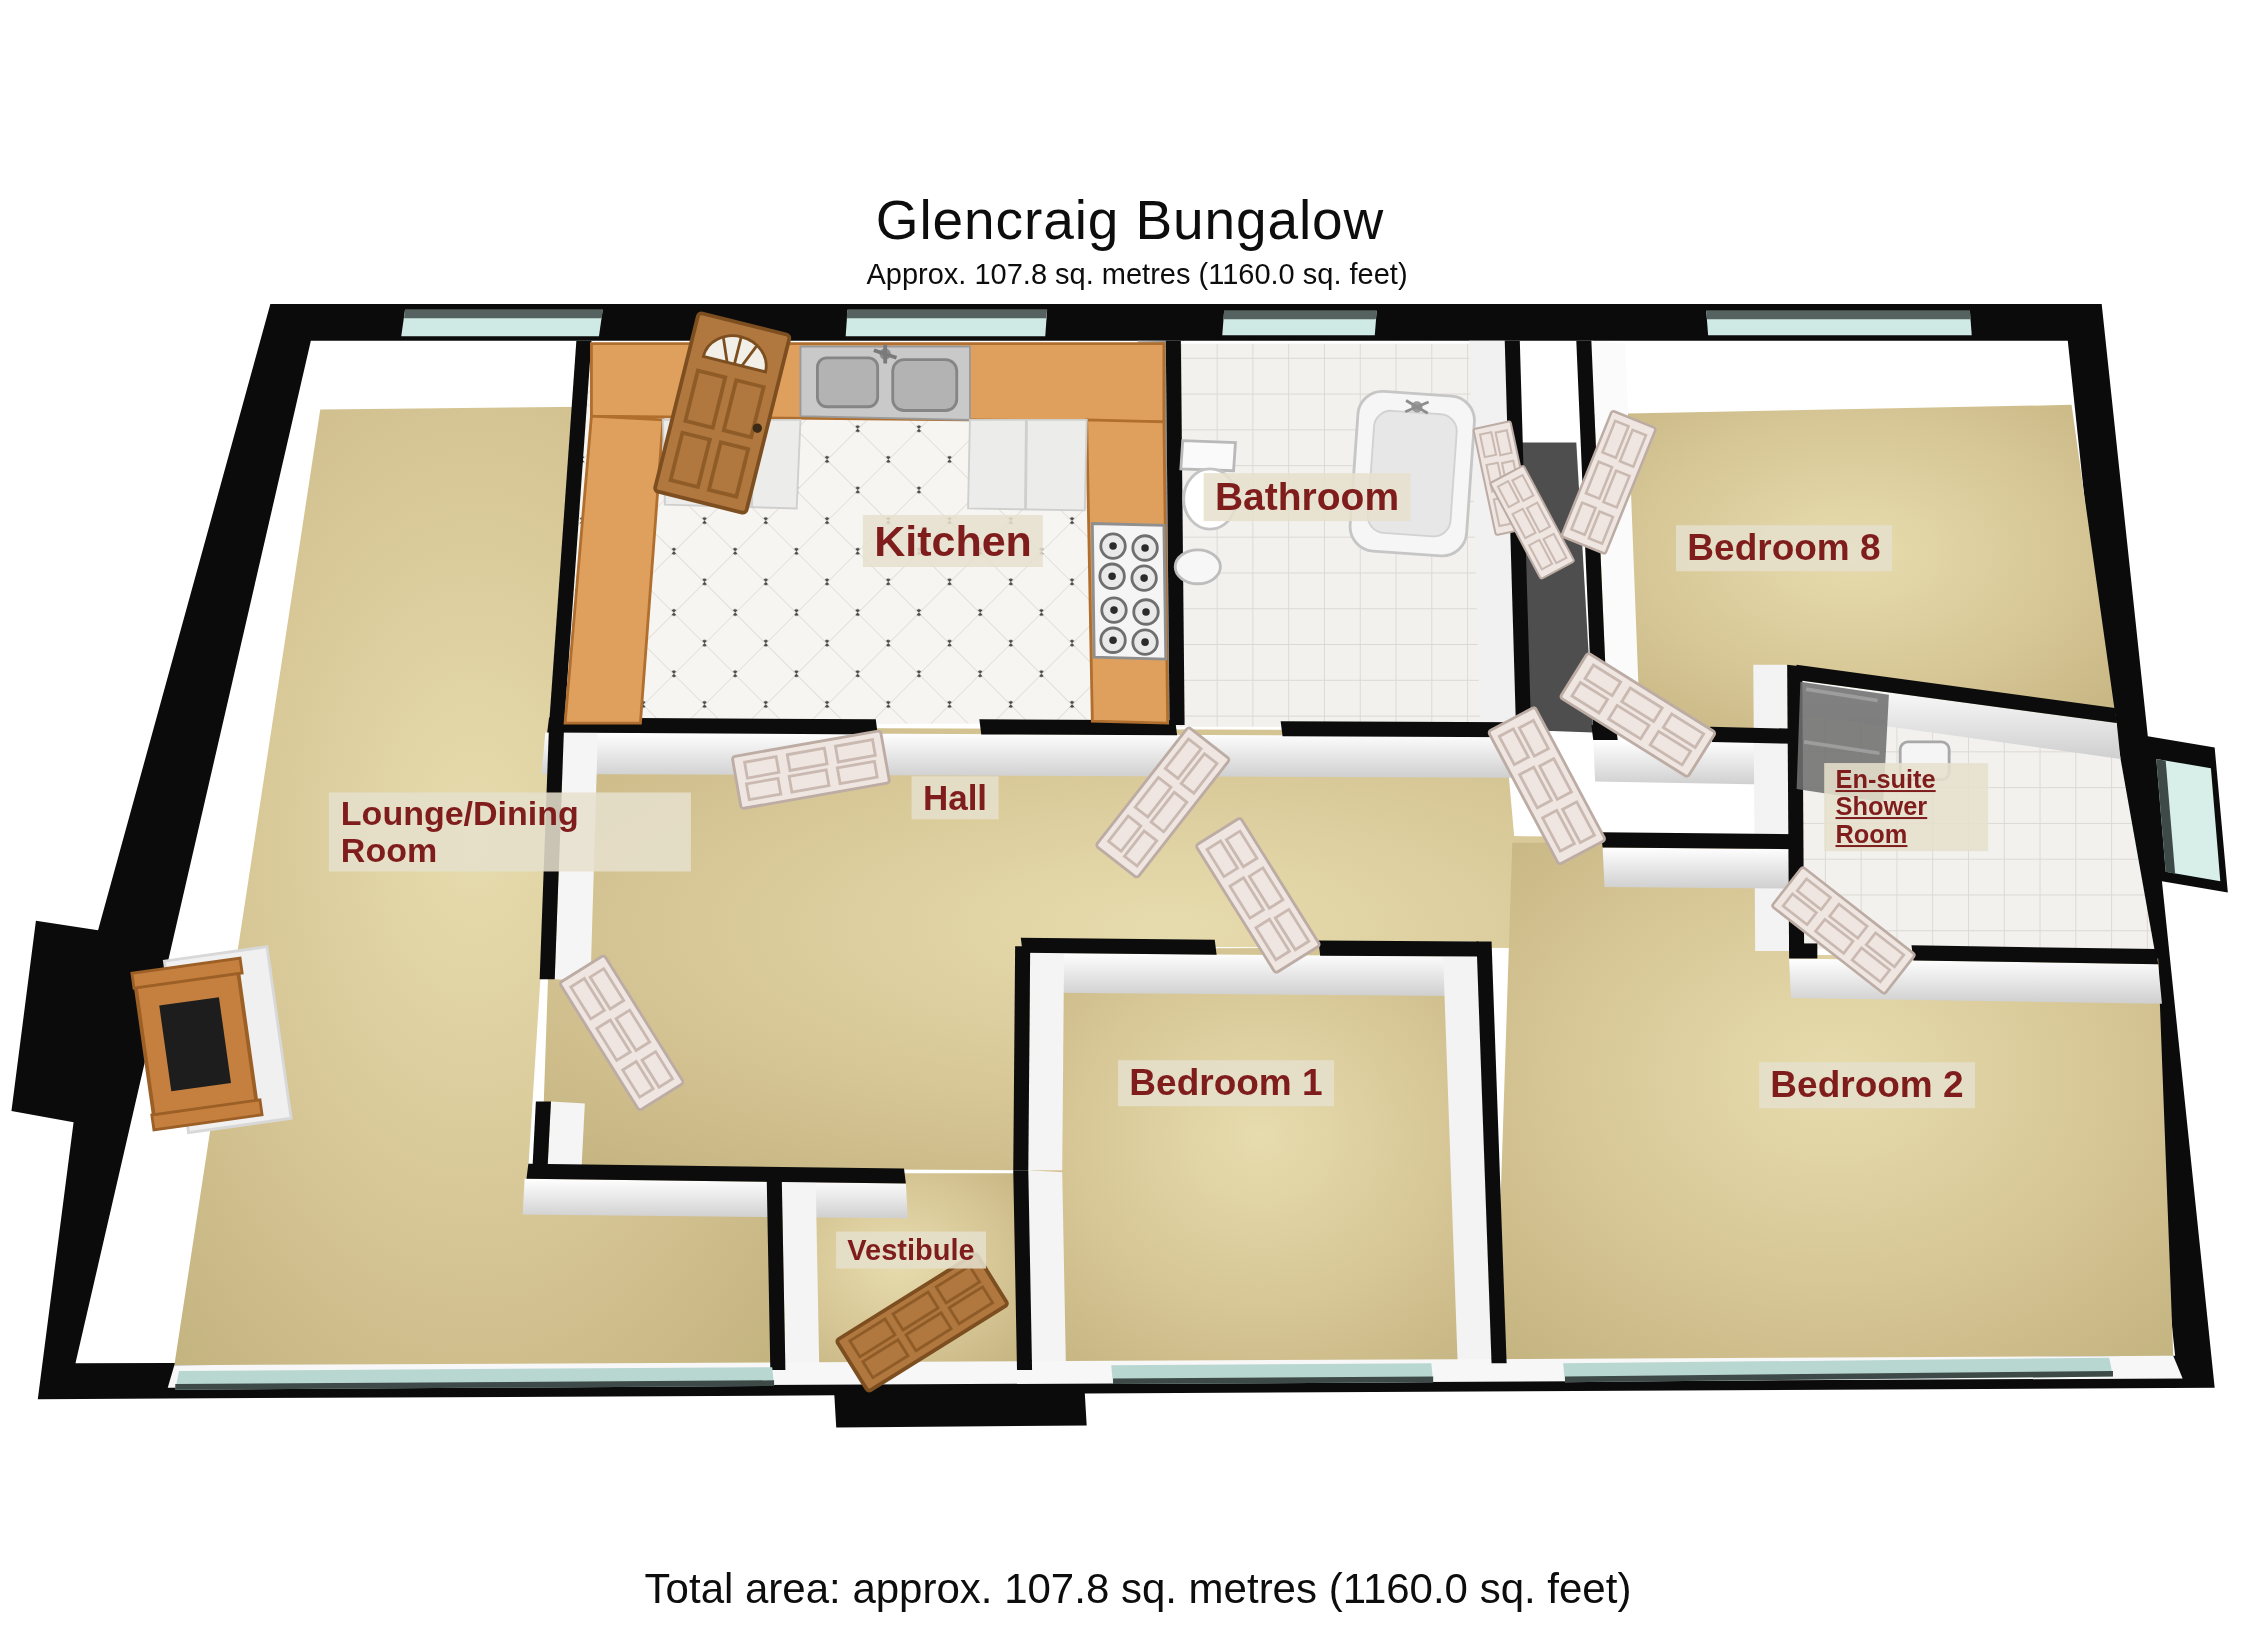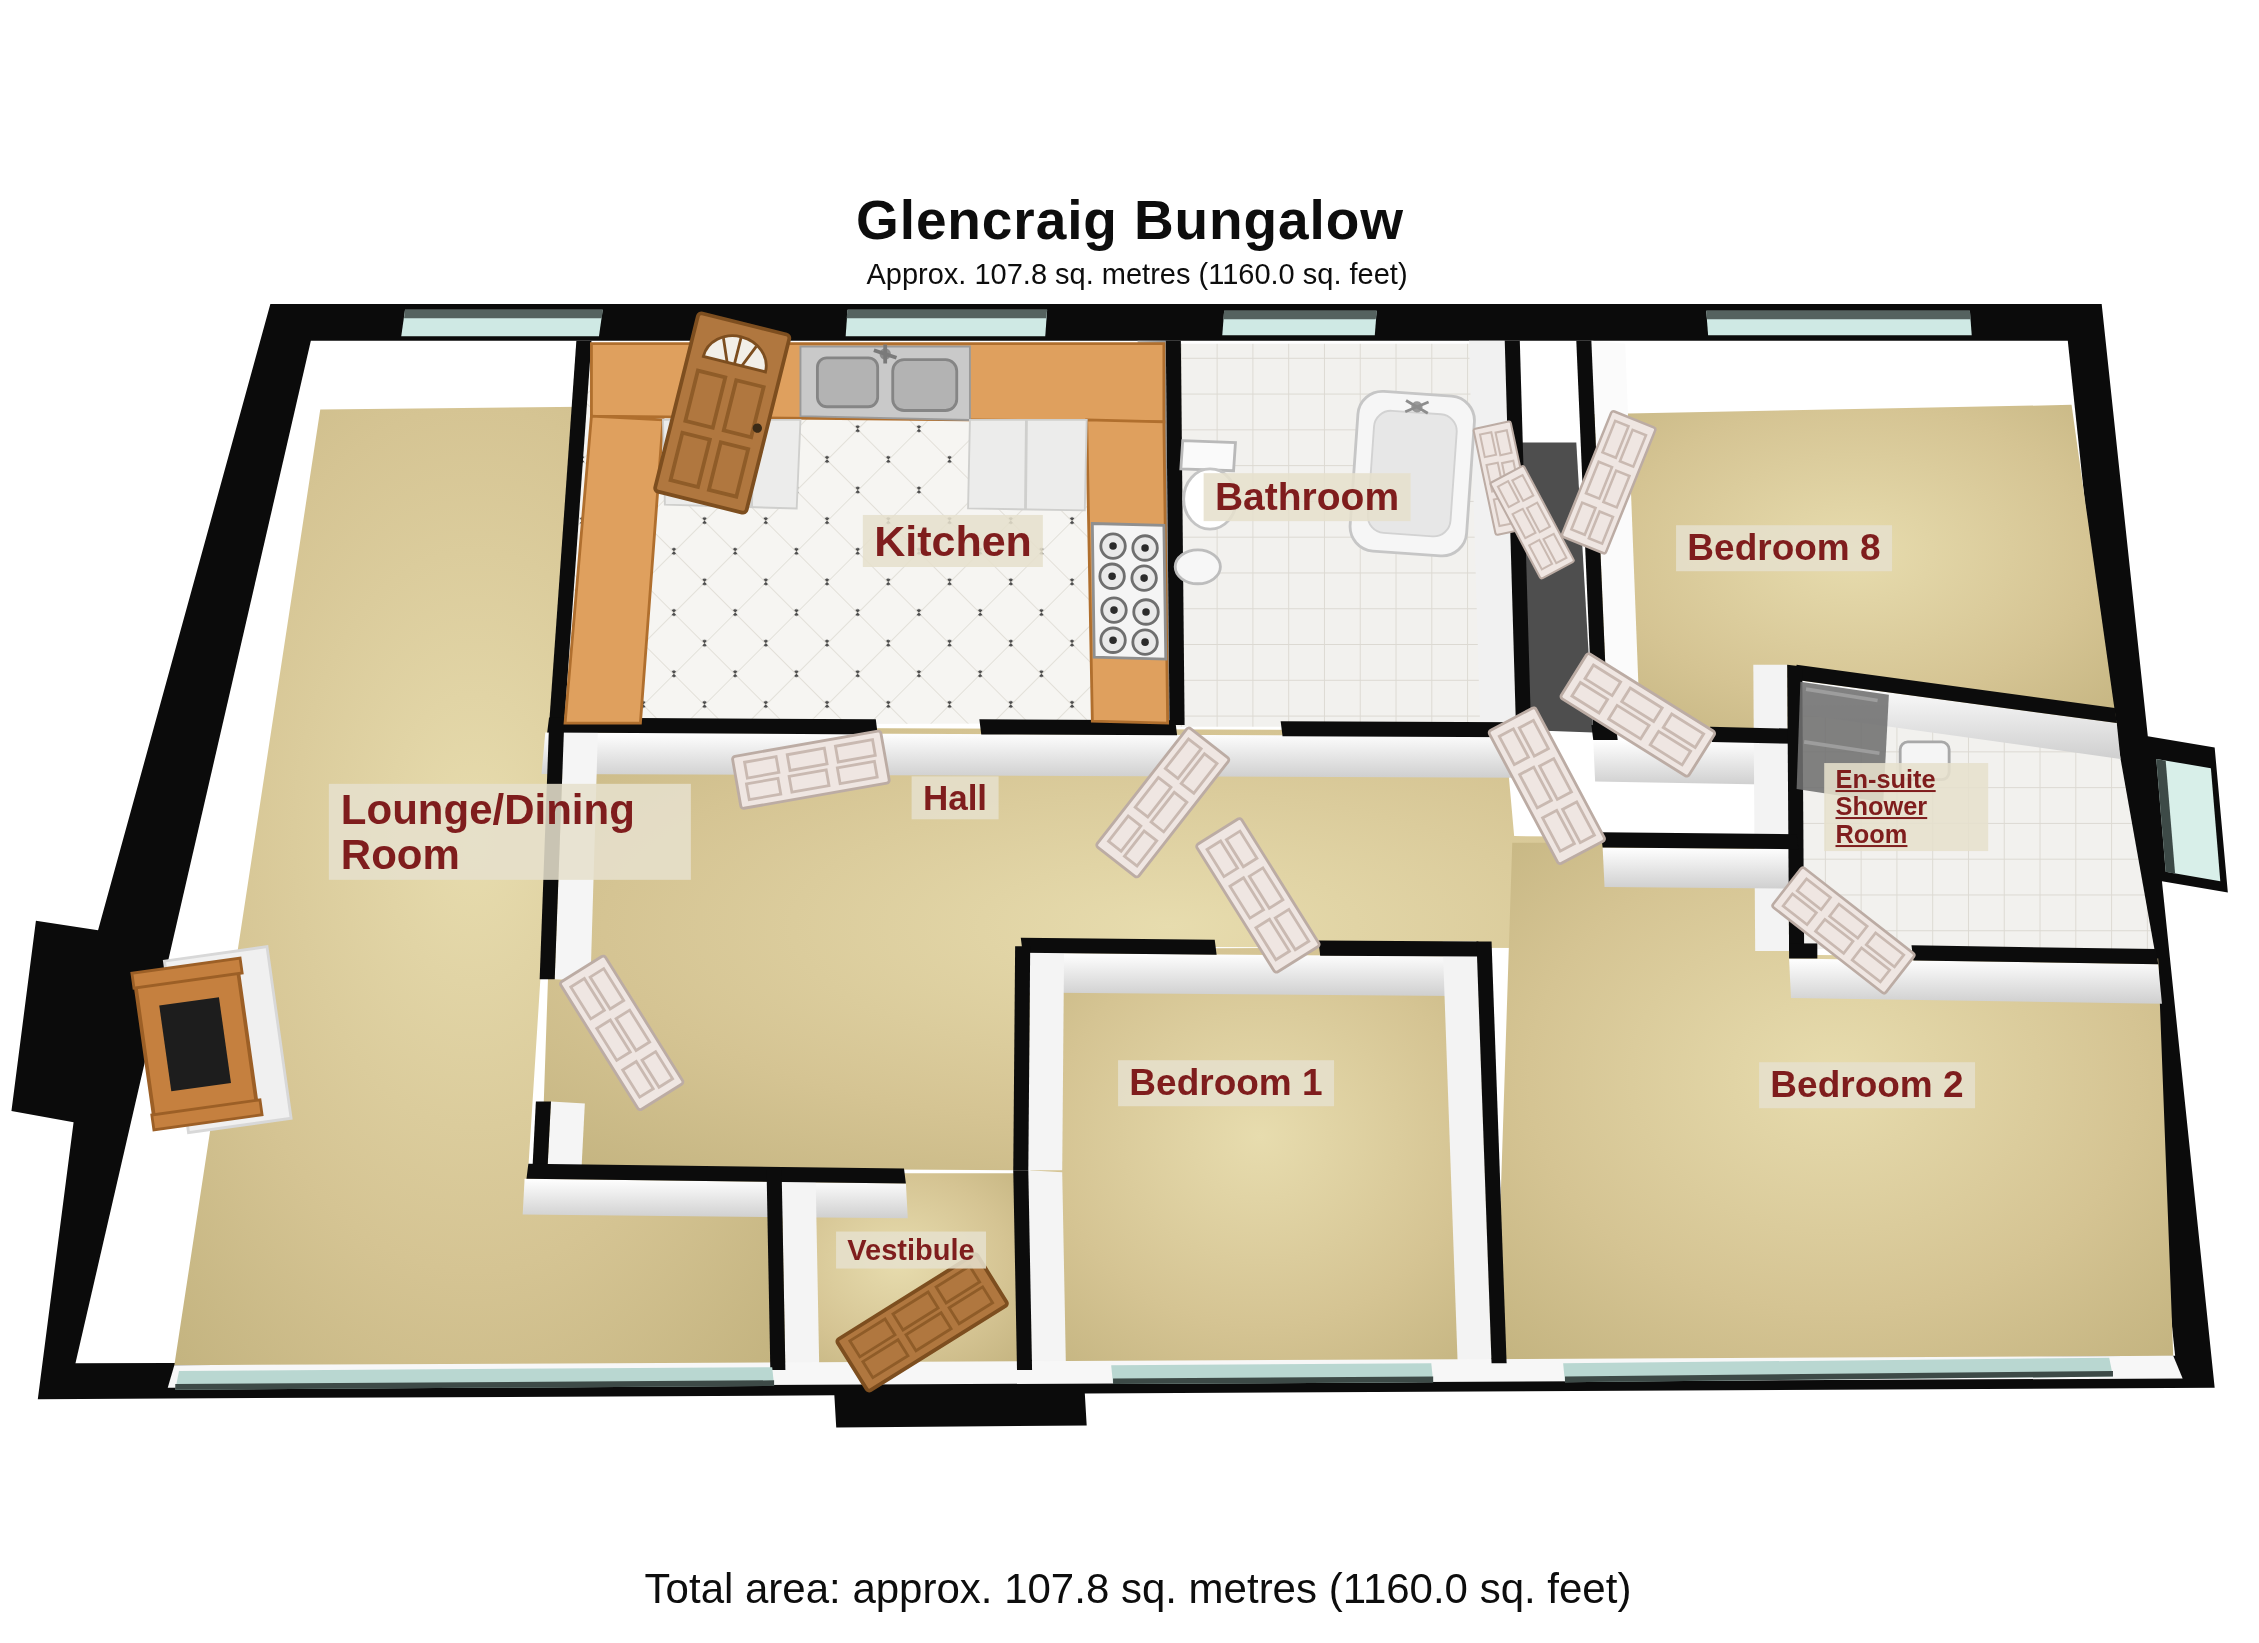--- a/index.html
+++ b/index.html
@@ -1,31 +1,31 @@
 <!DOCTYPE html>
 <html style="font-size:15px"><head>
 <meta charset="utf-8">
 <style>
   html,body{margin:0;padding:0;background:#ffffff;}
   .page{position:relative;width:2260px;height:1643px;background:#fff;overflow:hidden;
         font-family:"Liberation Sans", sans-serif;color:#0d0d0d;}
   .hdr{position:absolute;left:0;top:188px;width:2260px;text-align:center;}
-  .title{font-size:55px;font-weight:bold;letter-spacing:0.9px;}
+  .title{font-size:55px;font-weight:normal;letter-spacing:0.9px;}
   .subtitle{font-size:29px;margin-top:5.6px;margin-left:14px;}
   .ftr{position:absolute;left:8px;top:1565px;width:2260px;text-align:center;font-size:42px;}
   .plan{position:absolute;left:0;top:0;width:2260px;height:1643px;}
   .plan svg{position:absolute;left:0;top:0;}
   .lbl{position:absolute;transform:translate(-50%,-50%);background:rgba(230,224,205,0.87);
        color:#7f1d1d;font-weight:bold;text-align:left;line-height:1.08;padding:2.8px 11.3px;
        white-space:nowrap;margin-left:16px;}
   .lbl.wrap{white-space:normal;}
   .lbl-kitchen{left:937px;top:541px;font-size:43px;}
   .lbl-bathroom{left:1291px;top:497px;font-size:39px;}
   .lbl-bedroom3{left:1768px;top:548px;font-size:37px;}
-  .lbl-lounge{left:494px;top:832px;font-size:42px;width:339px;padding-left:12px;}
+  .lbl-lounge{left:494px;top:832px;font-size:34px;width:339px;padding-left:12px;}
   .lbl-hall{left:939px;top:798px;font-size:35px;}
   .lbl-ensuite{left:1890px;top:807px;font-size:25.4px;width:141px;text-decoration:underline;}
   .lbl-bedroom1{left:1210px;top:1083px;font-size:37px;}
   .lbl-bedroom2{left:1851px;top:1085px;font-size:37px;}
   .lbl-vestibule{left:895px;top:1250px;font-size:29px;}
 </style>
 </head>
 <body>
 
 <div class="page">

